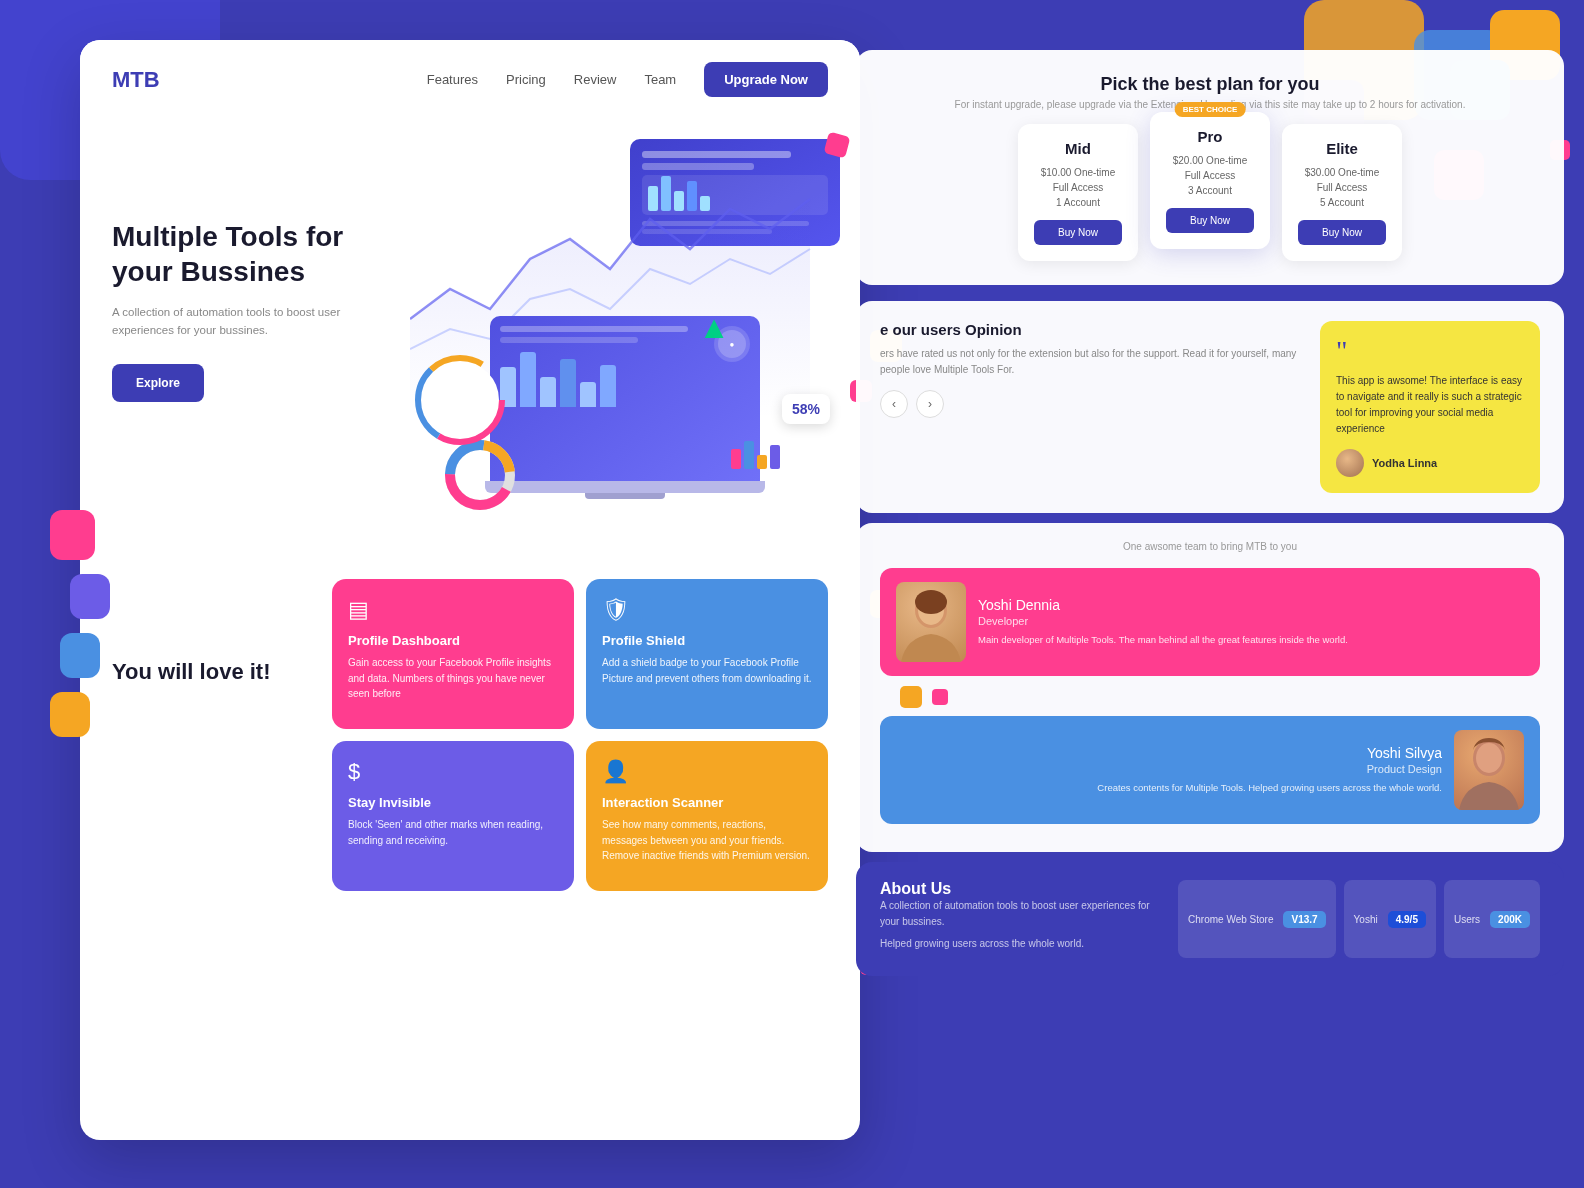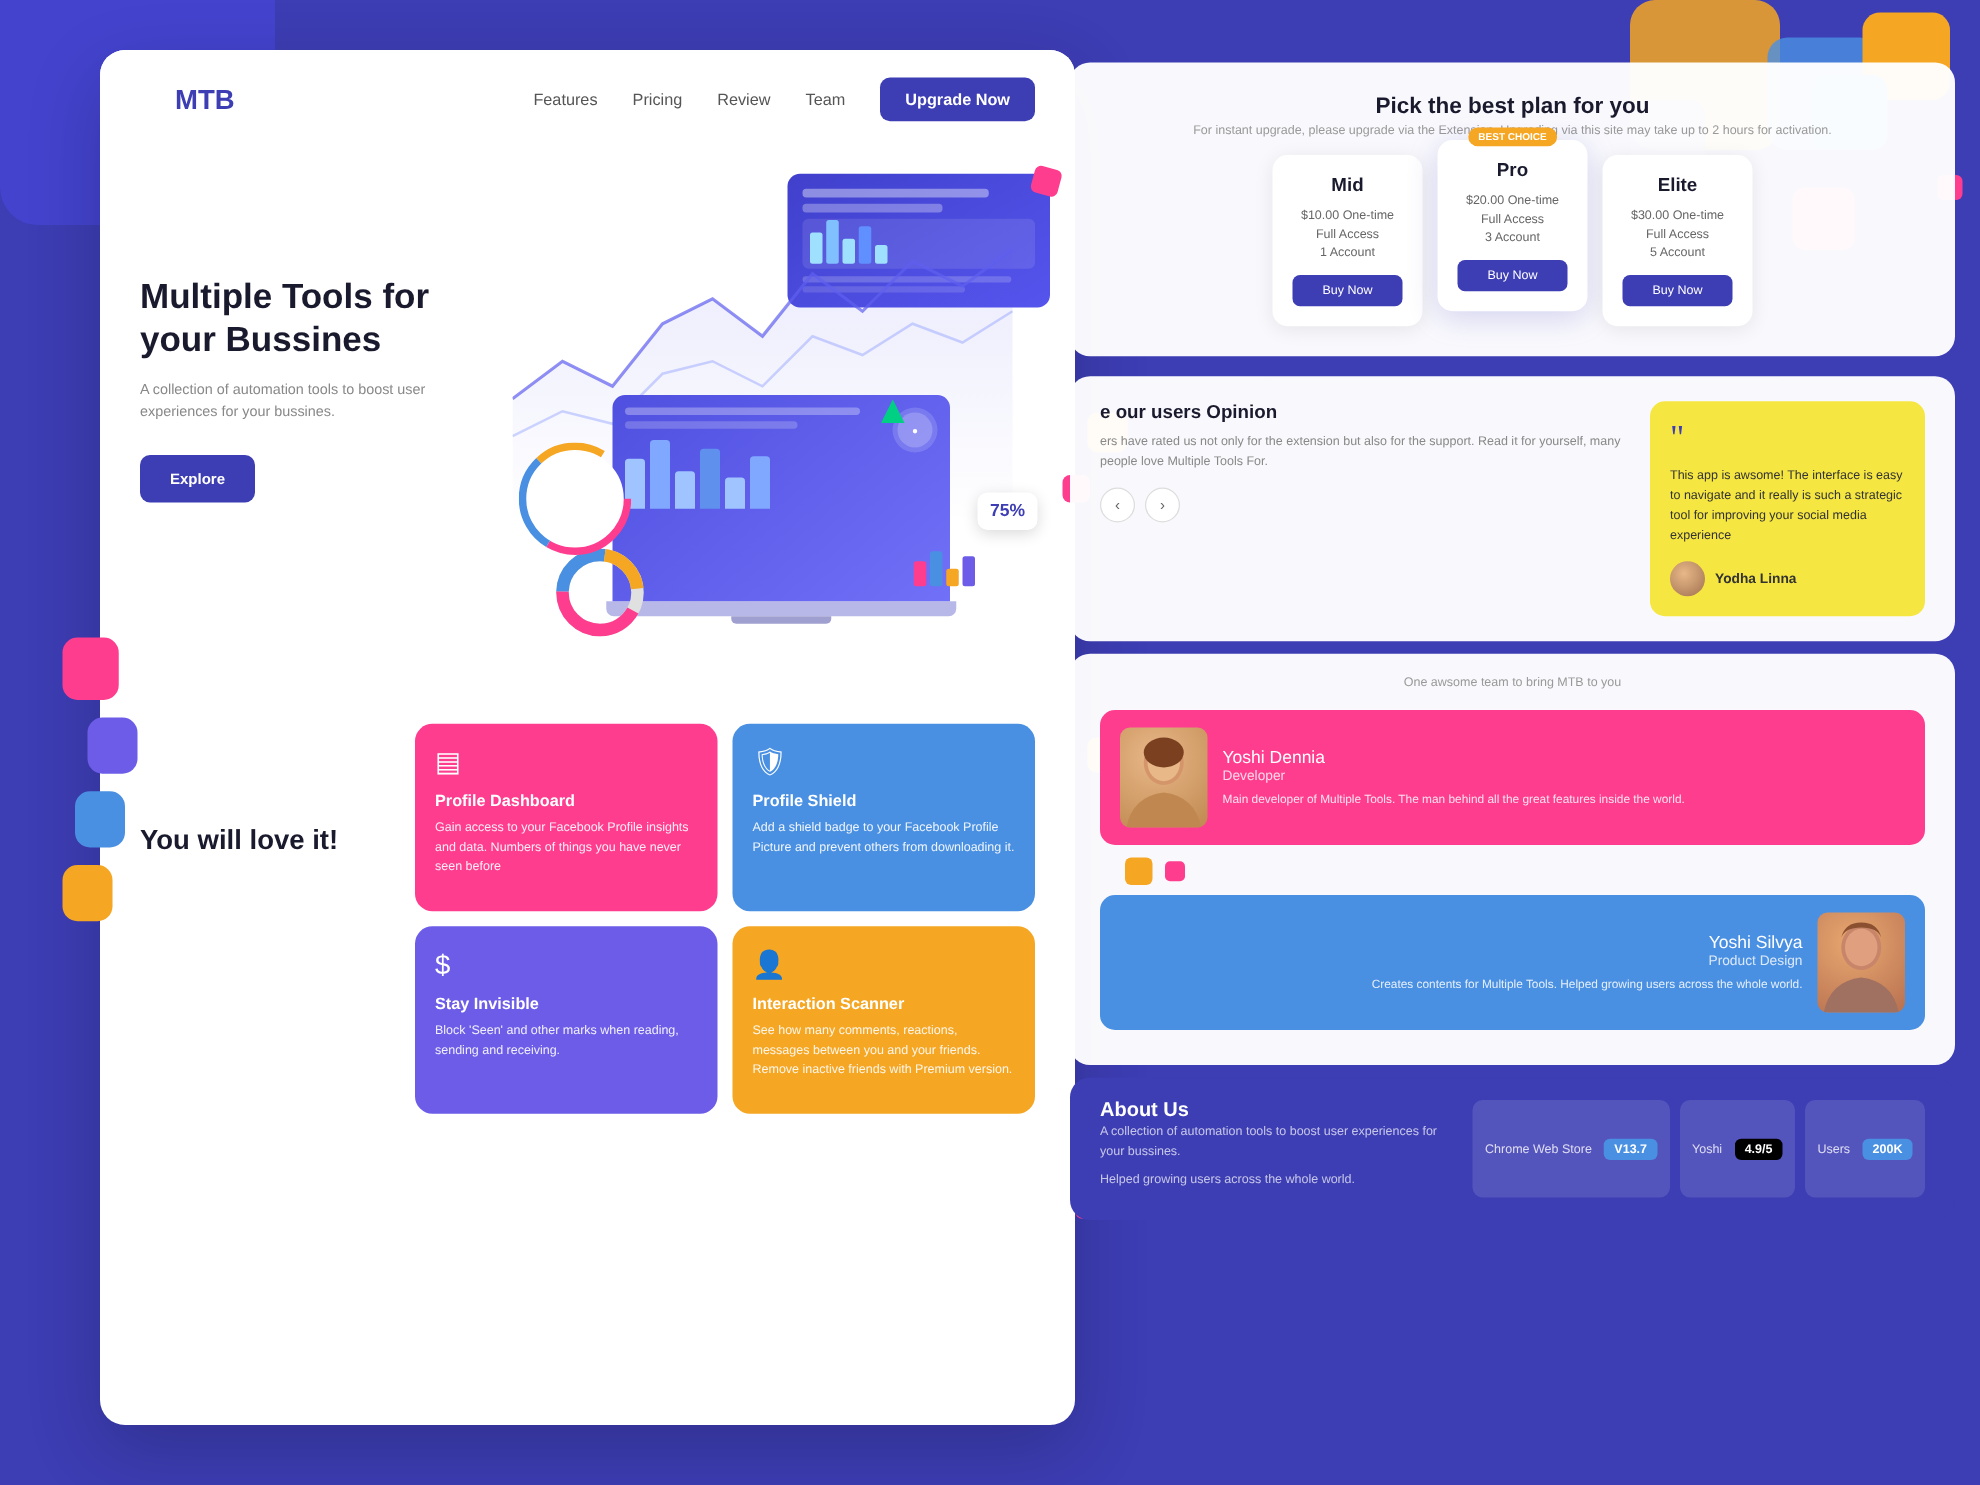--- a/index.html
+++ b/index.html
@@ -46,21 +46,20 @@
       display: flex;
       align-items: center;
       padding: 22px 32px;
       background: #fff;
     }
     .nav-logo {
       font-size: 22px;
       font-weight: 800;
       color: #3d3db4;
       margin-right: auto;
-      margin-left: 28px;
     }
     .nav-links {
       display: flex;
       gap: 28px;
       align-items: center;
       margin-right: 28px;
     }
     .nav-link {
       font-size: 13px;
       color: #555;
@@ -432,21 +431,21 @@
       flex: 1;
     }
     .stat-badge {
       border-radius: 5px;
       padding: 3px 8px;
       font-size: 10px;
       font-weight: 700;
       color: #fff;
     }
     .sb-green { background: #4a90e2; }
-    .sb-pink { background: #000000; }
+    .sb-pink { background: #1d4ed8; }
     .sb-blue { background: #4a90e2; }
 
     
     .hero-svg-wrap {
       position: absolute;
       right: 0px;
       top: 0px;
       width: 450px;
       height: 400px;
       pointer-events: none;
@@ -540,21 +539,21 @@
               <span style="font-size:8px;color:#fff;font-weight:700;">●</span>
             </div>
           </div>
         </div>
 
         <div style="background:#b8b8e8;height:12px;width:280px;margin-left:-5px;border-radius:0 0 6px 6px;"></div>
         <div style="background:#a0a0d0;height:6px;width:80px;margin:0 auto;border-radius:0 0 4px 4px;"></div>
       </div>
 
       <div style="position:absolute;right:30px;bottom:95px;background:#fff;border-radius:8px;padding:6px 10px;box-shadow:0 3px 12px rgba(0,0,0,0.15);">
-        <span style="font-size:14px;font-weight:800;color:#3d3db4;">75%</span>
+        <span style="font-size:14px;font-weight:800;color:#3d3db4;">58%</span>
       </div>
 
       <div style="position:absolute;bottom:0px;left:30px;">
         <svg width="80" height="80" viewBox="0 0 80 80">
           <circle cx="40" cy="40" r="30" fill="none" stroke="#e0e0e0" stroke-width="10"></circle>
           <circle cx="40" cy="40" r="30" fill="none" stroke="#ff3d8f" stroke-width="10" stroke-dasharray="80 110" stroke-dashoffset="-15"></circle>
           <circle cx="40" cy="40" r="30" fill="none" stroke="#4a90e2" stroke-width="10" stroke-dasharray="50 140" stroke-dashoffset="-95"></circle>
           <circle cx="40" cy="40" r="30" fill="none" stroke="#f5a623" stroke-width="10" stroke-dasharray="40 150" stroke-dashoffset="-145"></circle>
         </svg>
       </div>

